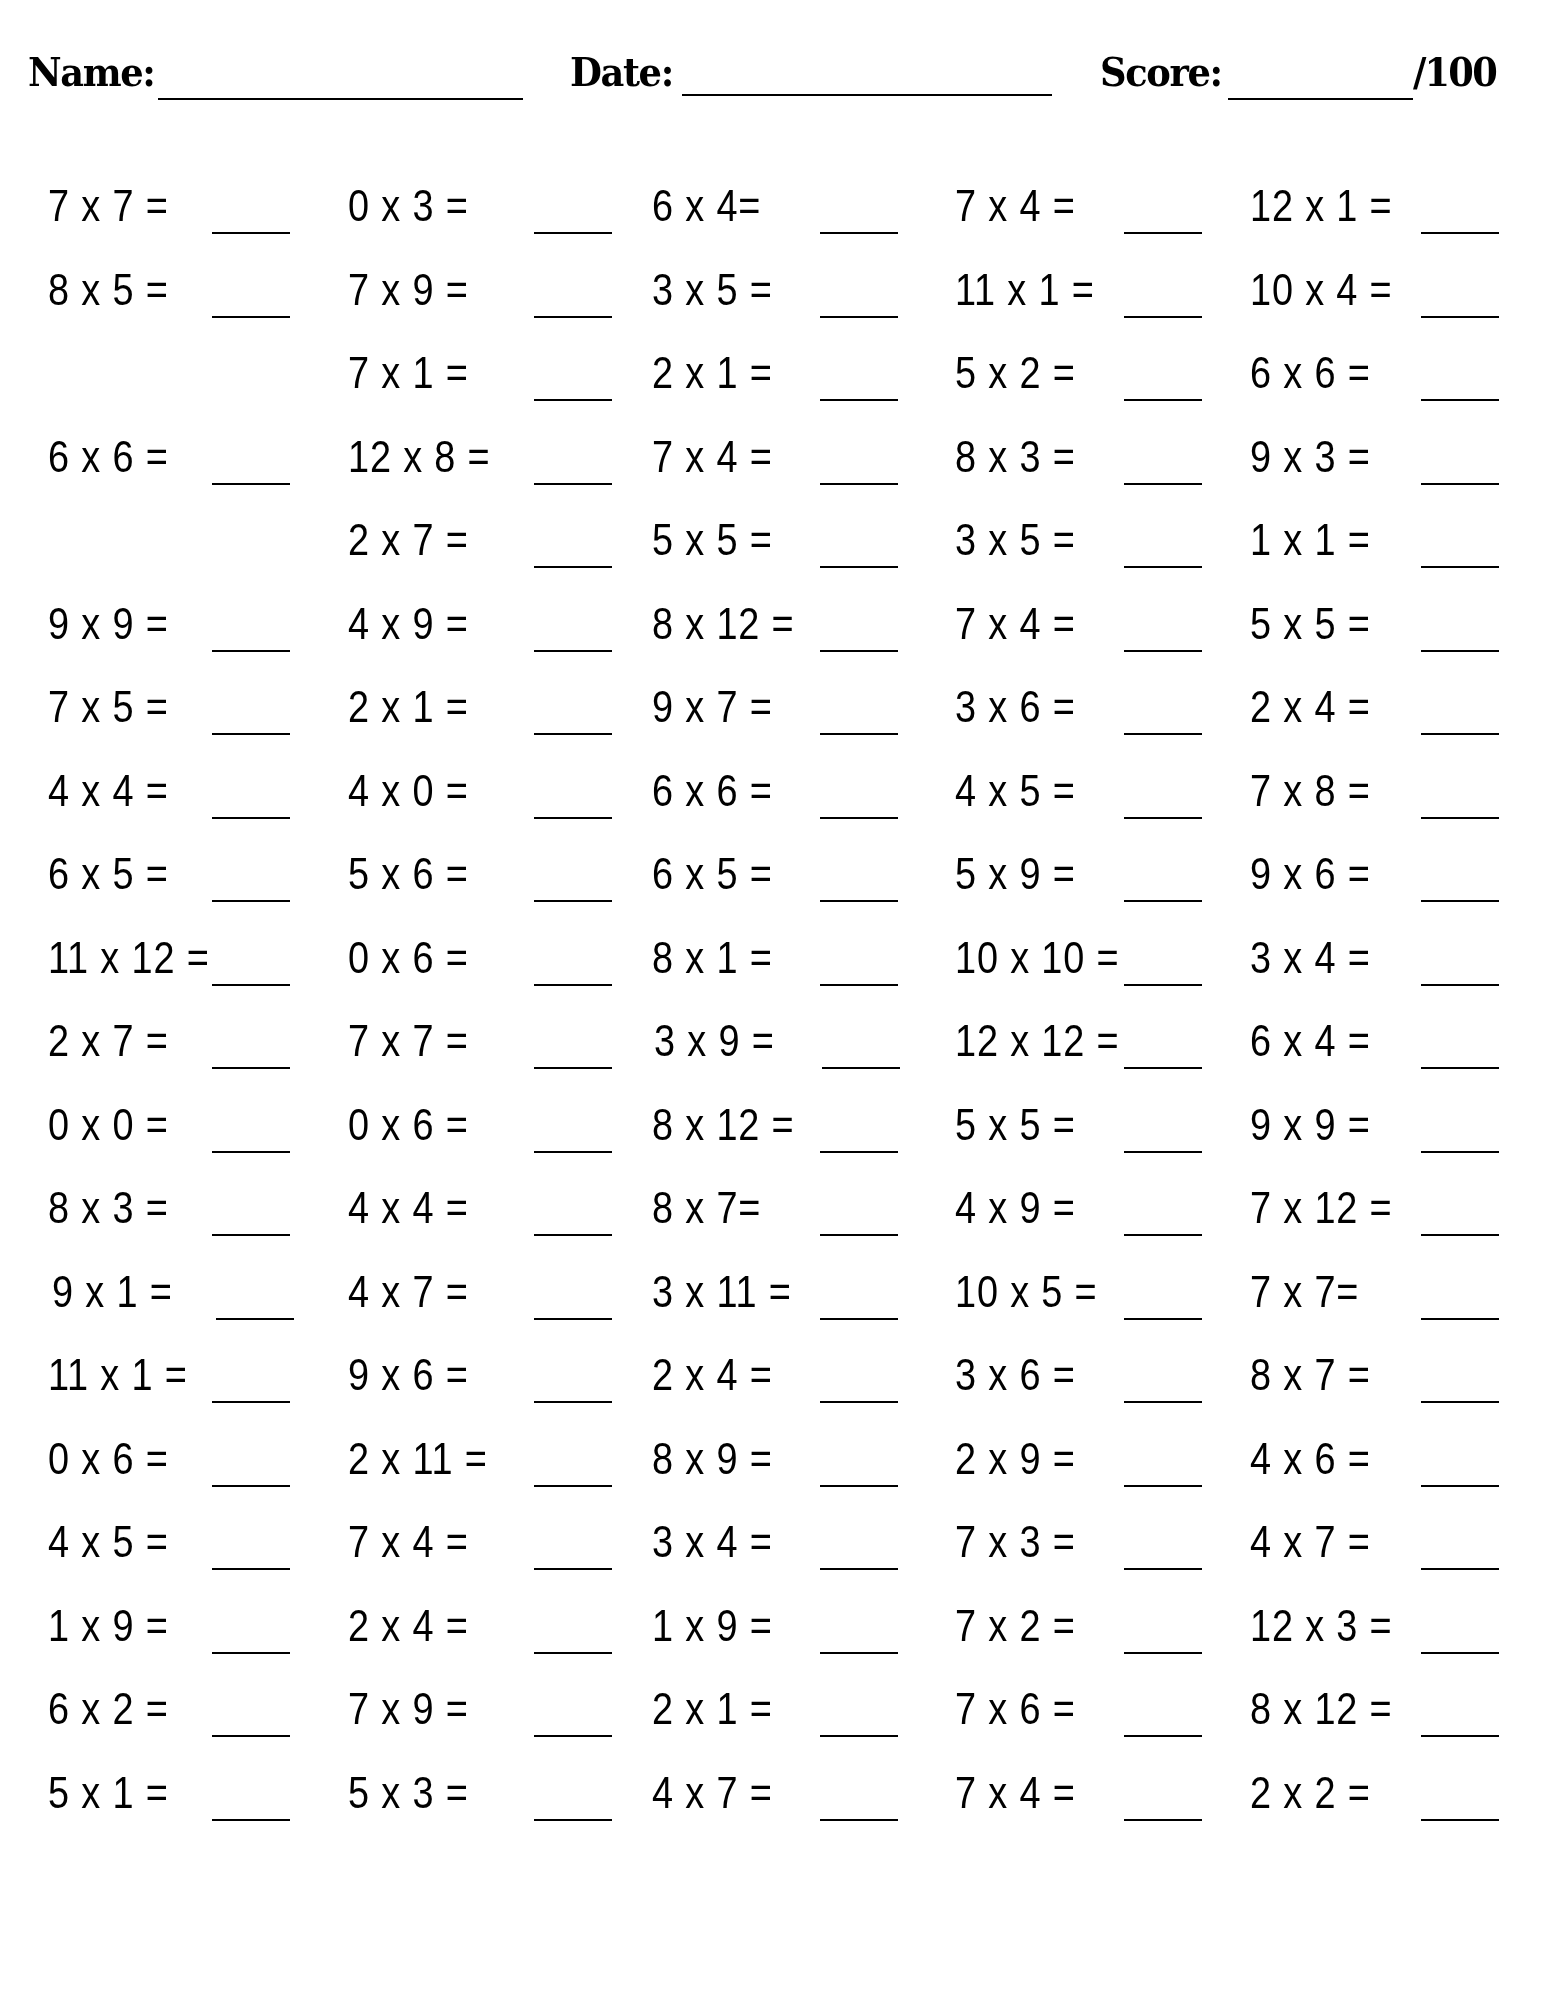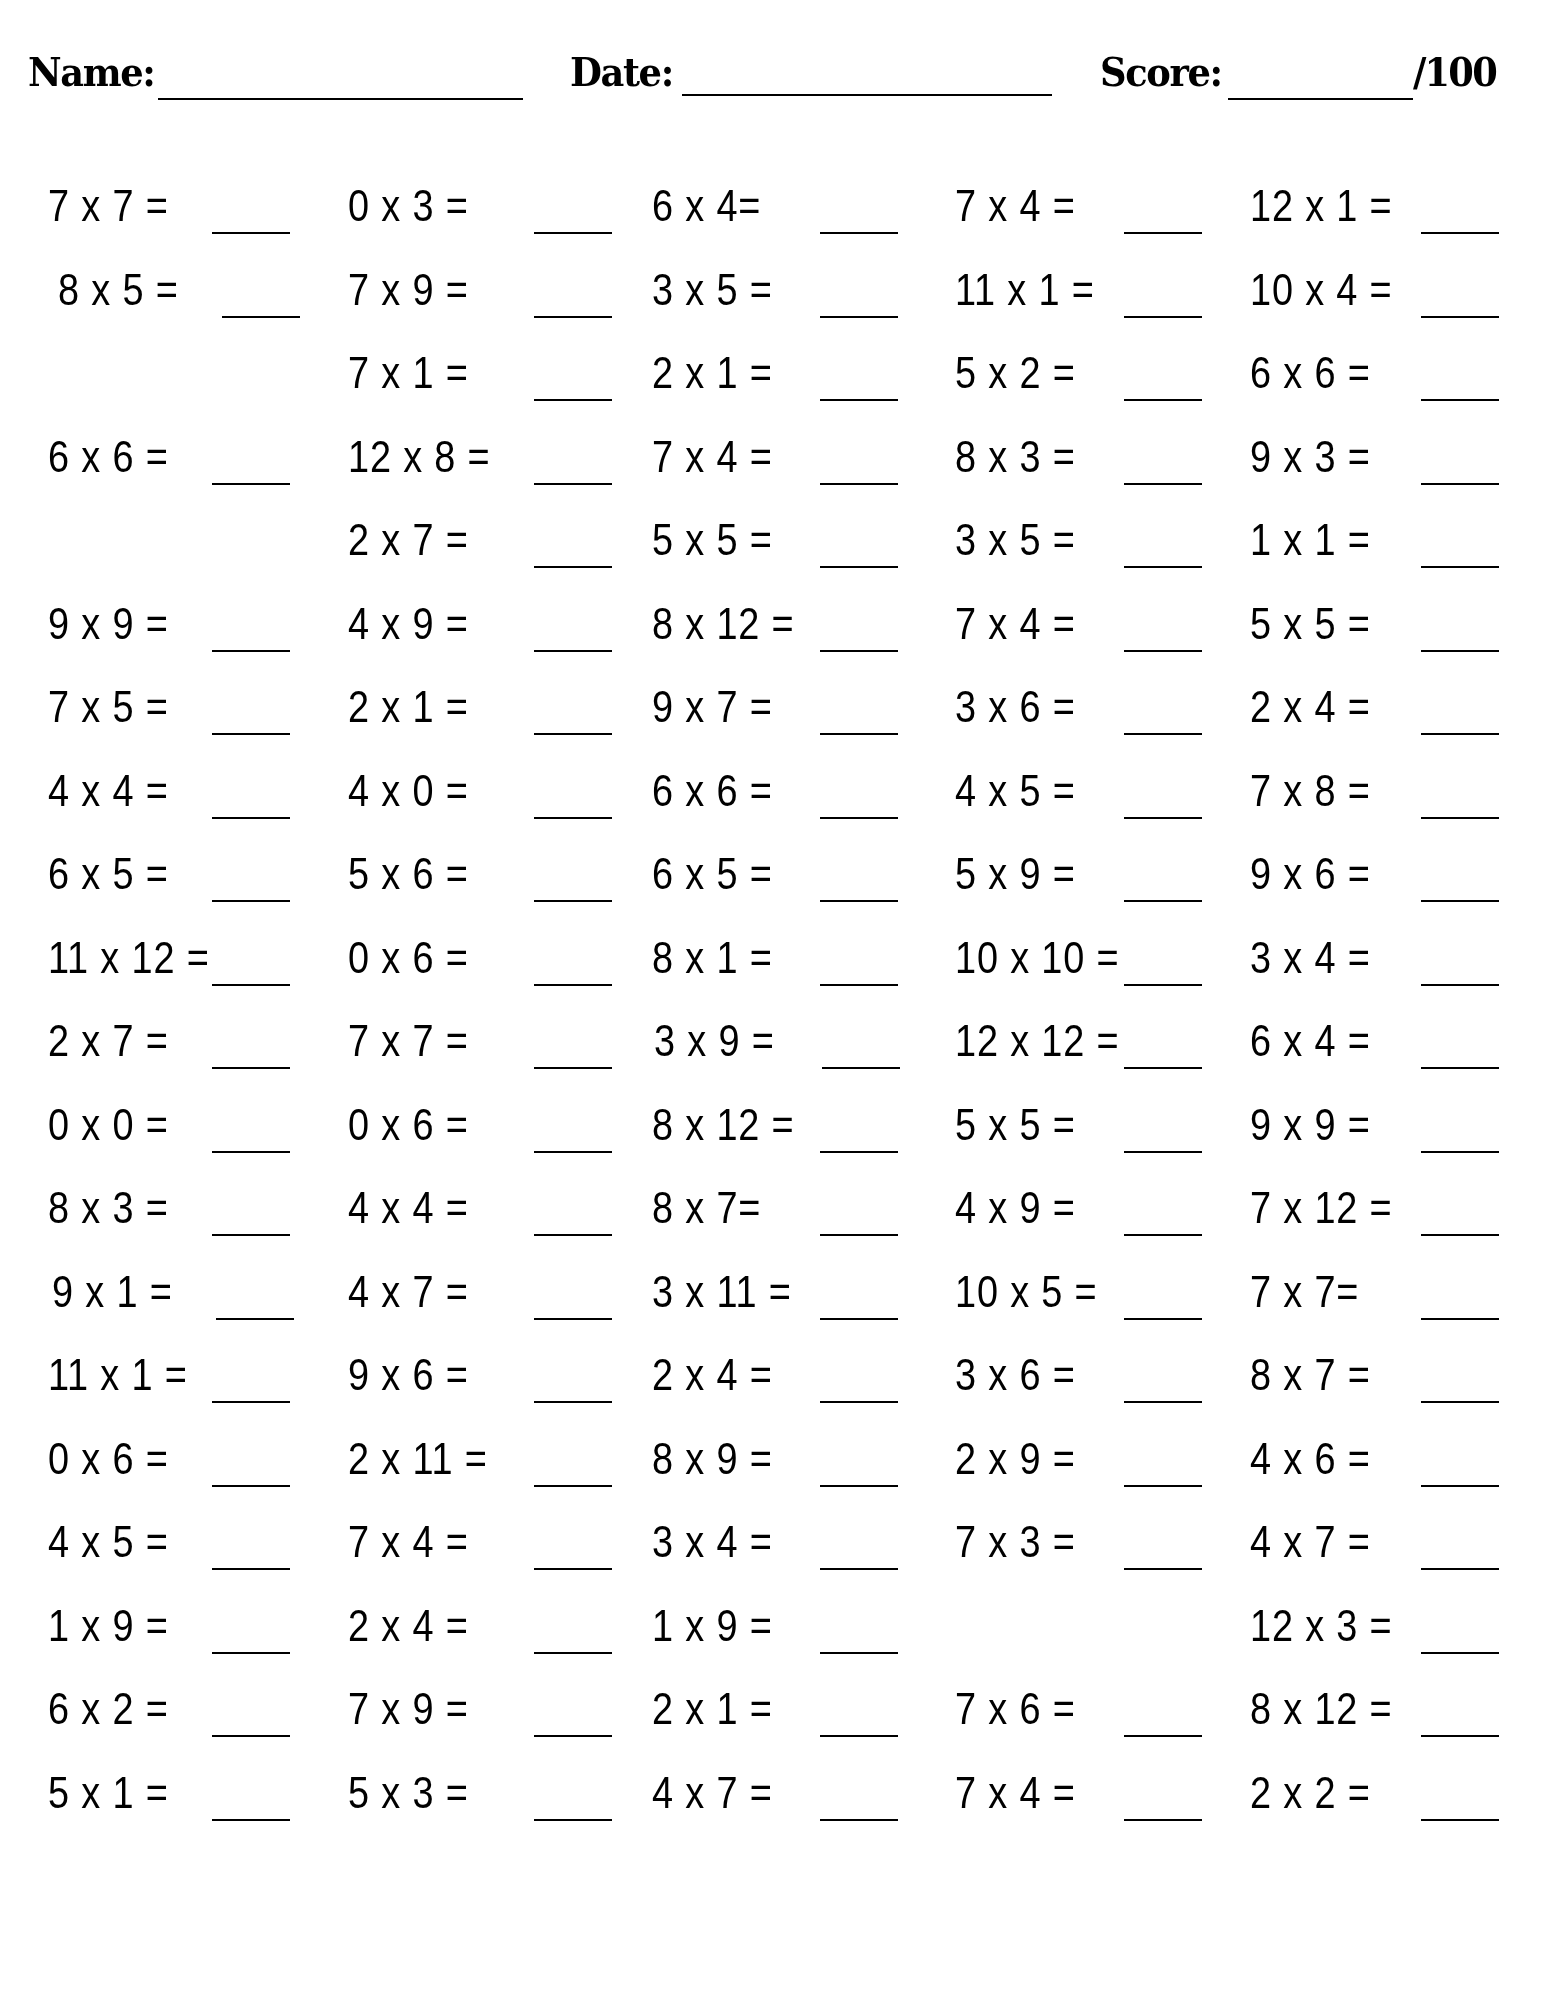--- a/index.html
+++ b/index.html
@@ -124,21 +124,21 @@
       <div class="cell" style="left: 0px;">
         <span class="expr" style="left: 955px;">7 x 4 =</span>
         <span class="blank" style="left: 1124px;"></span>
       </div>
       <div class="cell" style="left: 0px;">
         <span class="expr" style="left: 1250px;">12 x 1 =</span>
         <span class="blank" style="left: 1421px;"></span>
       </div>
     </div>
     <div class="row">
-      <div class="cell" style="left: 0px; margin-left: 10px;">
+      <div class="cell" style="left: 0px;">
         <span class="expr" style="left: 48px;">8 x 5 =</span>
         <span class="blank" style="left: 212px;"></span>
       </div>
       <div class="cell" style="left: 0px;">
         <span class="expr" style="left: 348px;">7 x 9 =</span>
         <span class="blank" style="left: 534px;"></span>
       </div>
       <div class="cell" style="left: 0px;">
         <span class="expr" style="left: 652px;">3 x 5 =</span>
         <span class="blank" style="left: 820px;"></span>
@@ -479,20 +479,24 @@
         <span class="expr" style="left: 48px;">1 x 9 =</span>
         <span class="blank" style="left: 212px;"></span>
       </div>
       <div class="cell" style="left: 0px;">
         <span class="expr" style="left: 348px;">2 x 4 =</span>
         <span class="blank" style="left: 534px;"></span>
       </div>
       <div class="cell" style="left: 0px;">
         <span class="expr" style="left: 652px;">1 x 9 =</span>
         <span class="blank" style="left: 820px;"></span>
+      </div>
+      <div class="cell" style="left: 0px;">
+        <span class="expr" style="left: 955px;">7 x 2 =</span>
+        <span class="blank" style="left: 1124px;"></span>
       </div>
       <div class="cell" style="left: 0px;">
         <span class="expr" style="left: 1250px;">12 x 3 =</span>
         <span class="blank" style="left: 1421px;"></span>
       </div>
     </div>
     <div class="row">
       <div class="cell" style="left: 0px;">
         <span class="expr" style="left: 48px;">6 x 2 =</span>
         <span class="blank" style="left: 212px;"></span>

